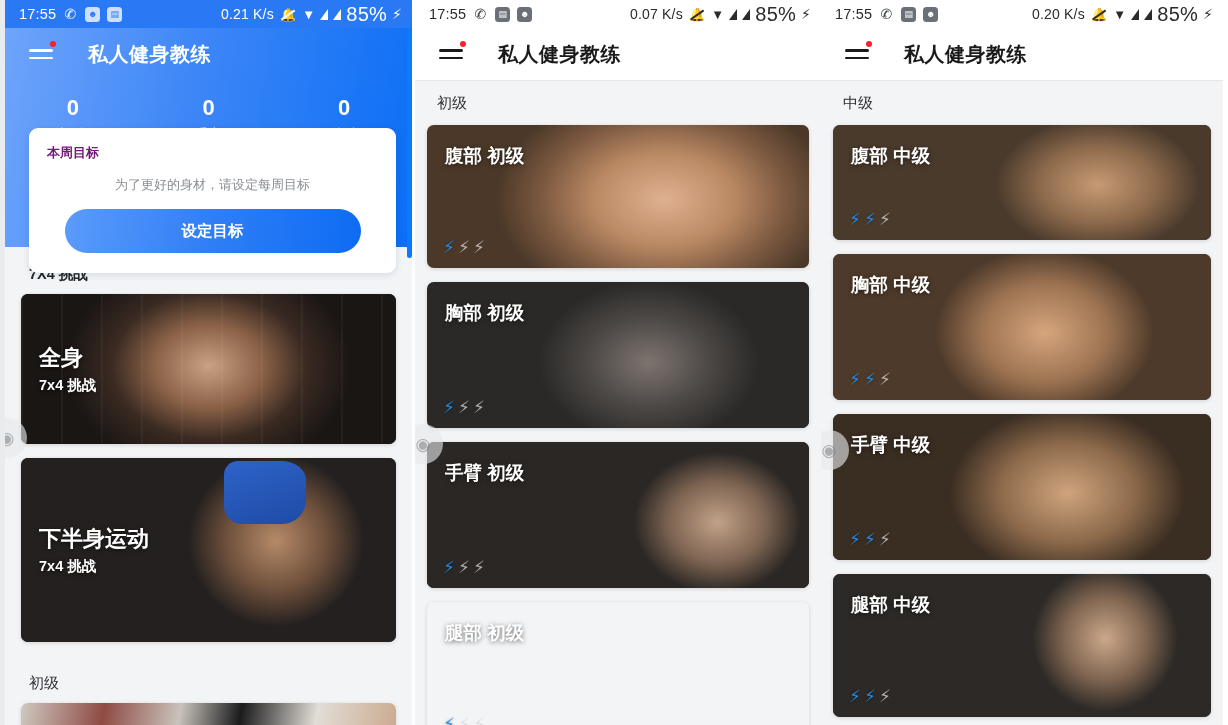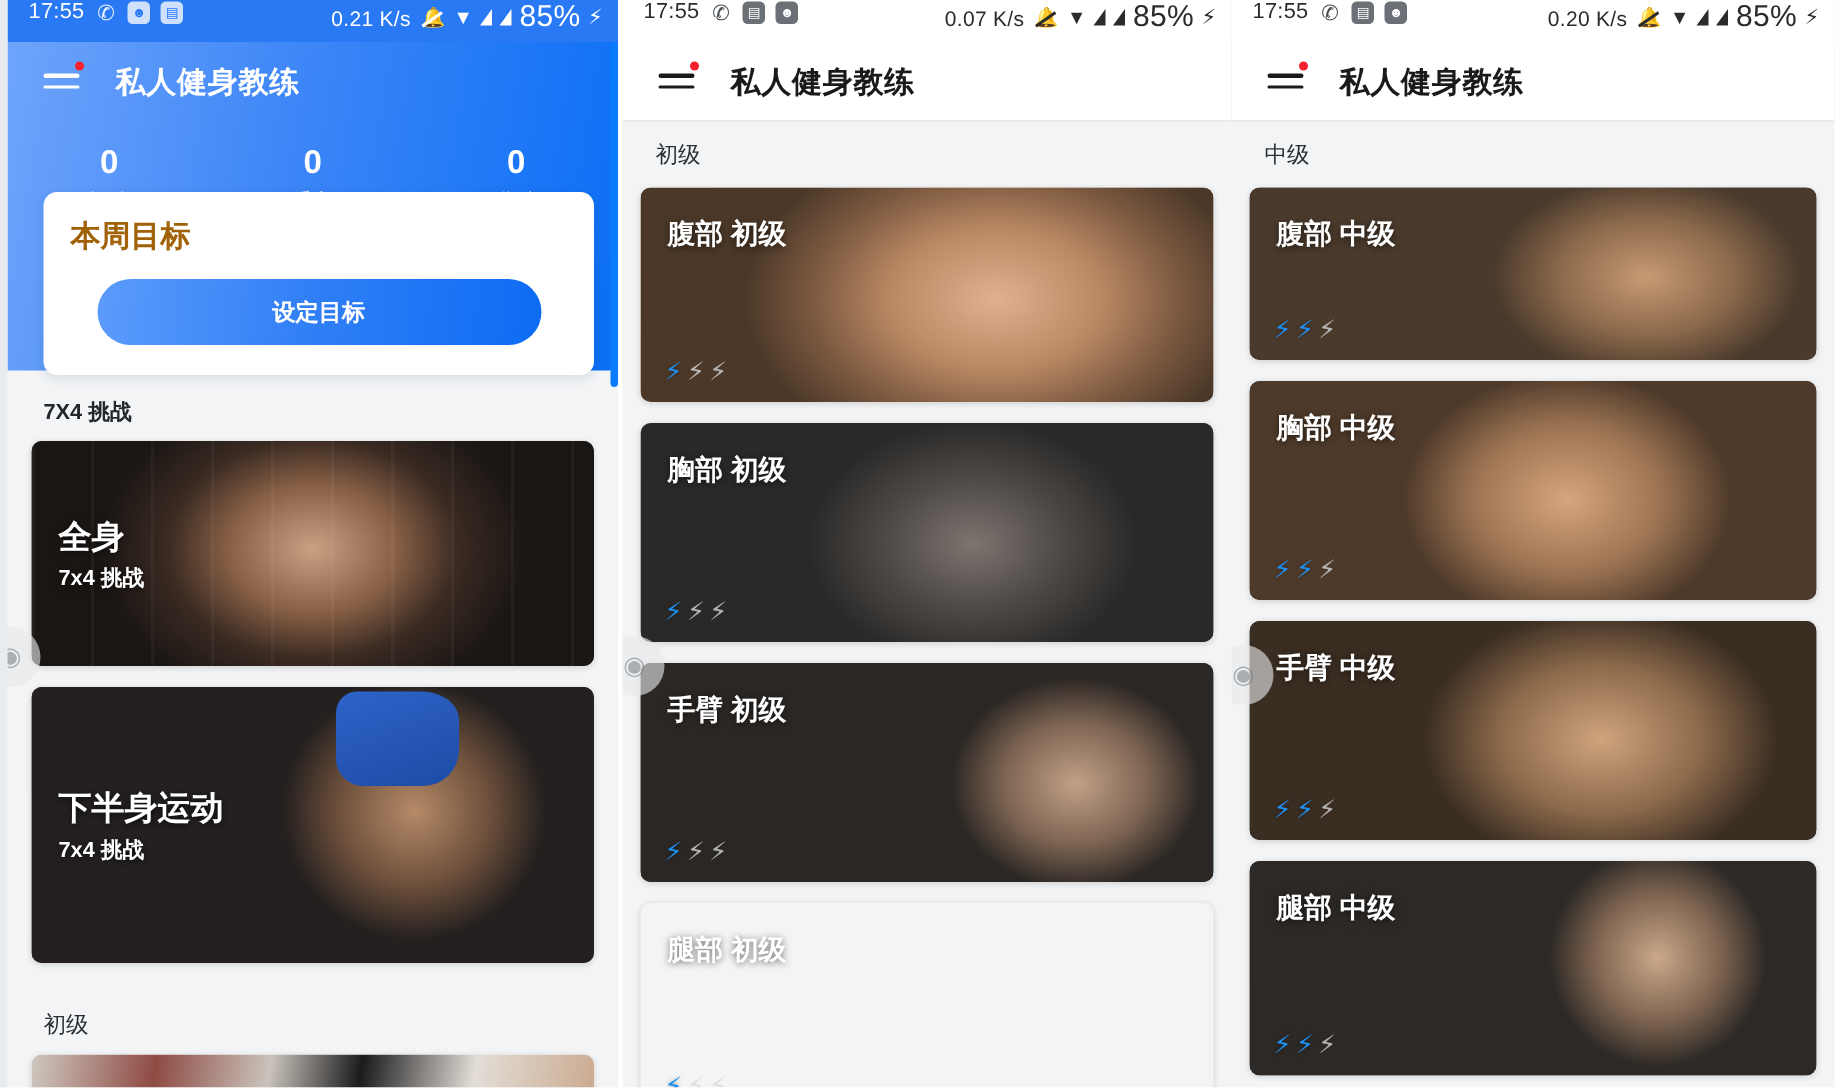--- a/index.html
+++ b/index.html
@@ -24,21 +24,21 @@
     flex: 0 0 auto;
   }
   .panel-1 { width: 412px; border-left: 5px solid #e9ecef; }
   .panel-gap { flex: 0 0 3px; height: 725px; background: #ffffff; }
   .panel-2 { width: 406px; }
   .panel-3 { width: 402px; }
 
   
   .statusbar {
     height: 28px;
-    display: flex; align-items: flex-start;
+    display: flex; align-items: center;
     padding: 0 10px 0 14px;
     font-size: 14.5px;
     letter-spacing: .2px;
   }
   .sb-blue { background: #2979f5; color: #ffffff; }
   .sb-white { background: #ffffff; color: #2b2b2b; }
   .sb-left { display: flex; align-items: center; gap: 7px; }
   .sb-right { margin-left: auto; display: flex; align-items: center; gap: 5px; }
   .sb-time { font-size: 14.5px; }
   .sb-rate { font-size: 14px; margin-right: 2px; }
@@ -63,21 +63,21 @@
   .bell { font-size: 13px; position: relative; }
   .bell:after {
     content: ""; position: absolute; left: -1px; top: 50%;
     width: 16px; height: 1.6px; background: currentColor;
     transform: rotate(-35deg); transform-origin: center;
   }
 
   
   .appbar {
     display: flex; align-items: center;
-    gap: 20px; padding: 0 0 0 24px; text-align: right;
+    gap: 31px; padding: 0 0 0 24px; text-align: right;
   }
   .appbar-blue { height: 52px; color: #ffffff; }
   .appbar-white { height: 52px; background: #ffffff; color: #1a1a1a;
                   box-shadow: 0 1px 0 rgba(0,0,0,.05); }
   .hamburger { position: relative; width: 28px; height: 22px;
                display: flex; flex-direction: column; justify-content: center; gap: 5px;
                cursor: pointer; }
   .hamburger i { display: block; height: 2.6px; background: currentColor; border-radius: 2px; }
   .hamburger i:nth-child(1) { width: 24px; }
   .hamburger i:nth-child(2) { width: 24px; }
@@ -102,21 +102,21 @@
   .stat .lbl { font-size: 13px; color: #d9e6fd; margin-top: 3px; }
 
   .goal-card {
     position: absolute;
     left: 24px; right: 16px; top: 100px;
     background: #ffffff;
     border-radius: 9px;
     padding: 16px 18px 20px 18px;
     box-shadow: 0 2px 7px rgba(20,40,80,.12);
   }
-  .goal-title { font-size: 20px; font-weight: bold; color: #a16207; }
+  .goal-title { font-size: 13px; font-weight: bold; color: #701a75; }
   .goal-sub {
     font-size: 13px; color: #8b8f94;
     text-align: center; margin-top: 14px;
   }
   .goal-btn {
     margin: 15px auto 0 auto;
     display: block; width: 296px; height: 44px;
     border: none; border-radius: 24px;
     background: linear-gradient(95deg, #5b9bfb 0%, #2f7ef6 50%, #0d6cf3 100%);
     color: #ffffff; font-size: 15.5px; font-weight: bold;
@@ -301,20 +301,21 @@
           <div class="lbl">千卡</div>
         </div>
         <div class="stat">
           <div class="num">0</div>
           <div class="lbl">分钟</div>
         </div>
       </div>
 
       <div class="goal-card">
         <div class="goal-title">本周目标</div>
+        <div class="goal-sub">为了更好的身材，请设定每周目标</div>
         <button class="goal-btn">设定目标</button>
       </div>
     </div>
 
     <div class="p1-body">
       <div class="sec-title">7X4 挑战</div>
 
       <div class="card" style="height:150px">
         <div class="photo ph-gym"></div>
         <div class="label">

